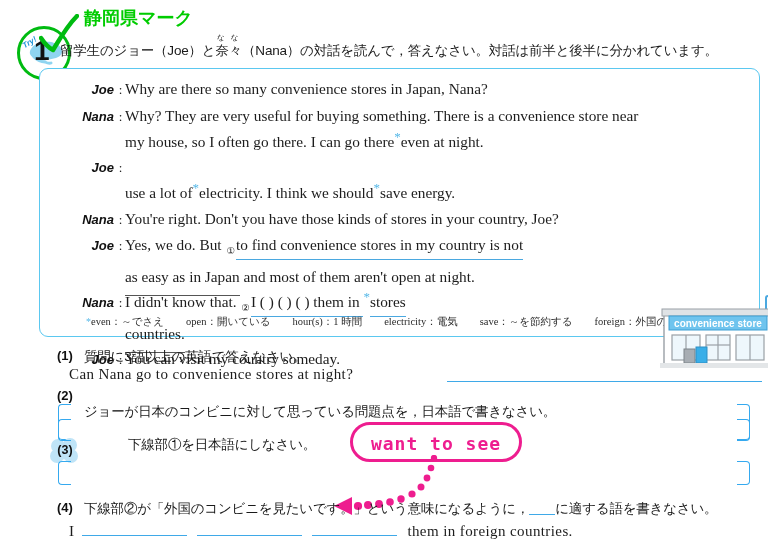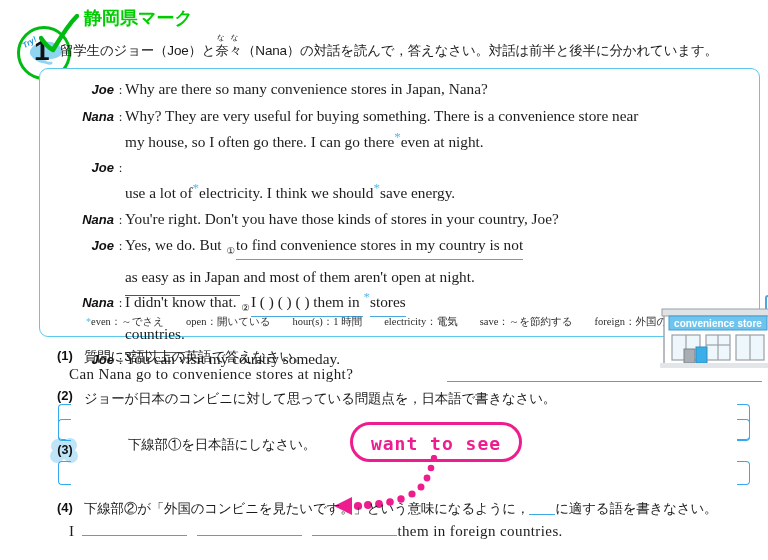--- a/index.html
+++ b/index.html
@@ -382,21 +382,21 @@
       <rect x="2" y="68" width="116" height="5" fill="#e3e6e8"></rect>
     </svg>
   </div>
 
   <div class="qnum" style="left:57px; top:348px;">(1)</div>
   <div class="qtext" style="left:84px; top:348px;">質問に3語以上の英語で答えなさい。</div>
   <div class="qeng" style="left:69px; top:366px;">Can Nana go to convenience stores at night?</div>
   <div class="ansline" style="left:447px; top:381px; width:315px;"></div>
 
   <div class="qnum" style="left:57px; top:388px;">(2)</div>
-  <div class="qtext" style="left:84px; top:390px;">ジョーが日本のコンビニに対して思っている問題点を，日本語で書きなさい。</div>
+  <div class="qtext" style="left:84px; top:403px;">ジョーが日本のコンビニに対して思っている問題点を，日本語で書きなさい。</div>
   <div class="brk left" style="left:58px; top:404px; height:36px;"></div>
   <div class="brk right" style="left:737px; top:404px; height:36px;"></div>
 
   <div class="cloud-badge">
     <svg viewBox="0 0 30 26" width="30" height="26">
       <circle cx="8" cy="8" r="7" fill="#bfe4f7"></circle>
       <circle cx="20" cy="7" r="7" fill="#bfe4f7"></circle>
       <circle cx="7" cy="18" r="7" fill="#bfe4f7"></circle>
       <circle cx="21" cy="18" r="7" fill="#bfe4f7"></circle>
       <circle cx="14" cy="13" r="8.5" fill="#bfe4f7"></circle>
@@ -426,16 +426,16 @@
       <circle cx="78" cy="51" r="4.1"></circle>
       <path d="M72,42 L72,60 L54,51 Z"></path>
     </g>
   </svg>
 
   <div class="qnum" style="left:57px; top:500px;">(4)</div>
   <div class="qtext" style="left:84px; top:500px;">
     <span>下線部②が「外国のコンビニを見たいです。」という意味になるように，</span><span class="small-ul"></span><span>に適する語を書きなさい。</span>
   </div>
   <div class="qeng" style="left:69px; top:522px;">
-    <span>I</span><span class="blank-ul" style="width:105px; margin-left:8px;"></span><span class="blank-ul" style="width:105px; margin-left:10px;"></span><span class="blank-ul" style="width:85px; margin-left:10px;"></span><span style="">them in foreign countries.</span>
+    <span>I</span><span class="blank-ul" style="width:105px; margin-left:8px;"></span><span class="blank-ul" style="width:105px; margin-left:10px;"></span><span class="blank-ul" style="width:85px; margin-left:10px;"></span><span style="margin-left:10px;">them in foreign countries.</span>
   </div>
 
 </div>
 
 </body></html>

